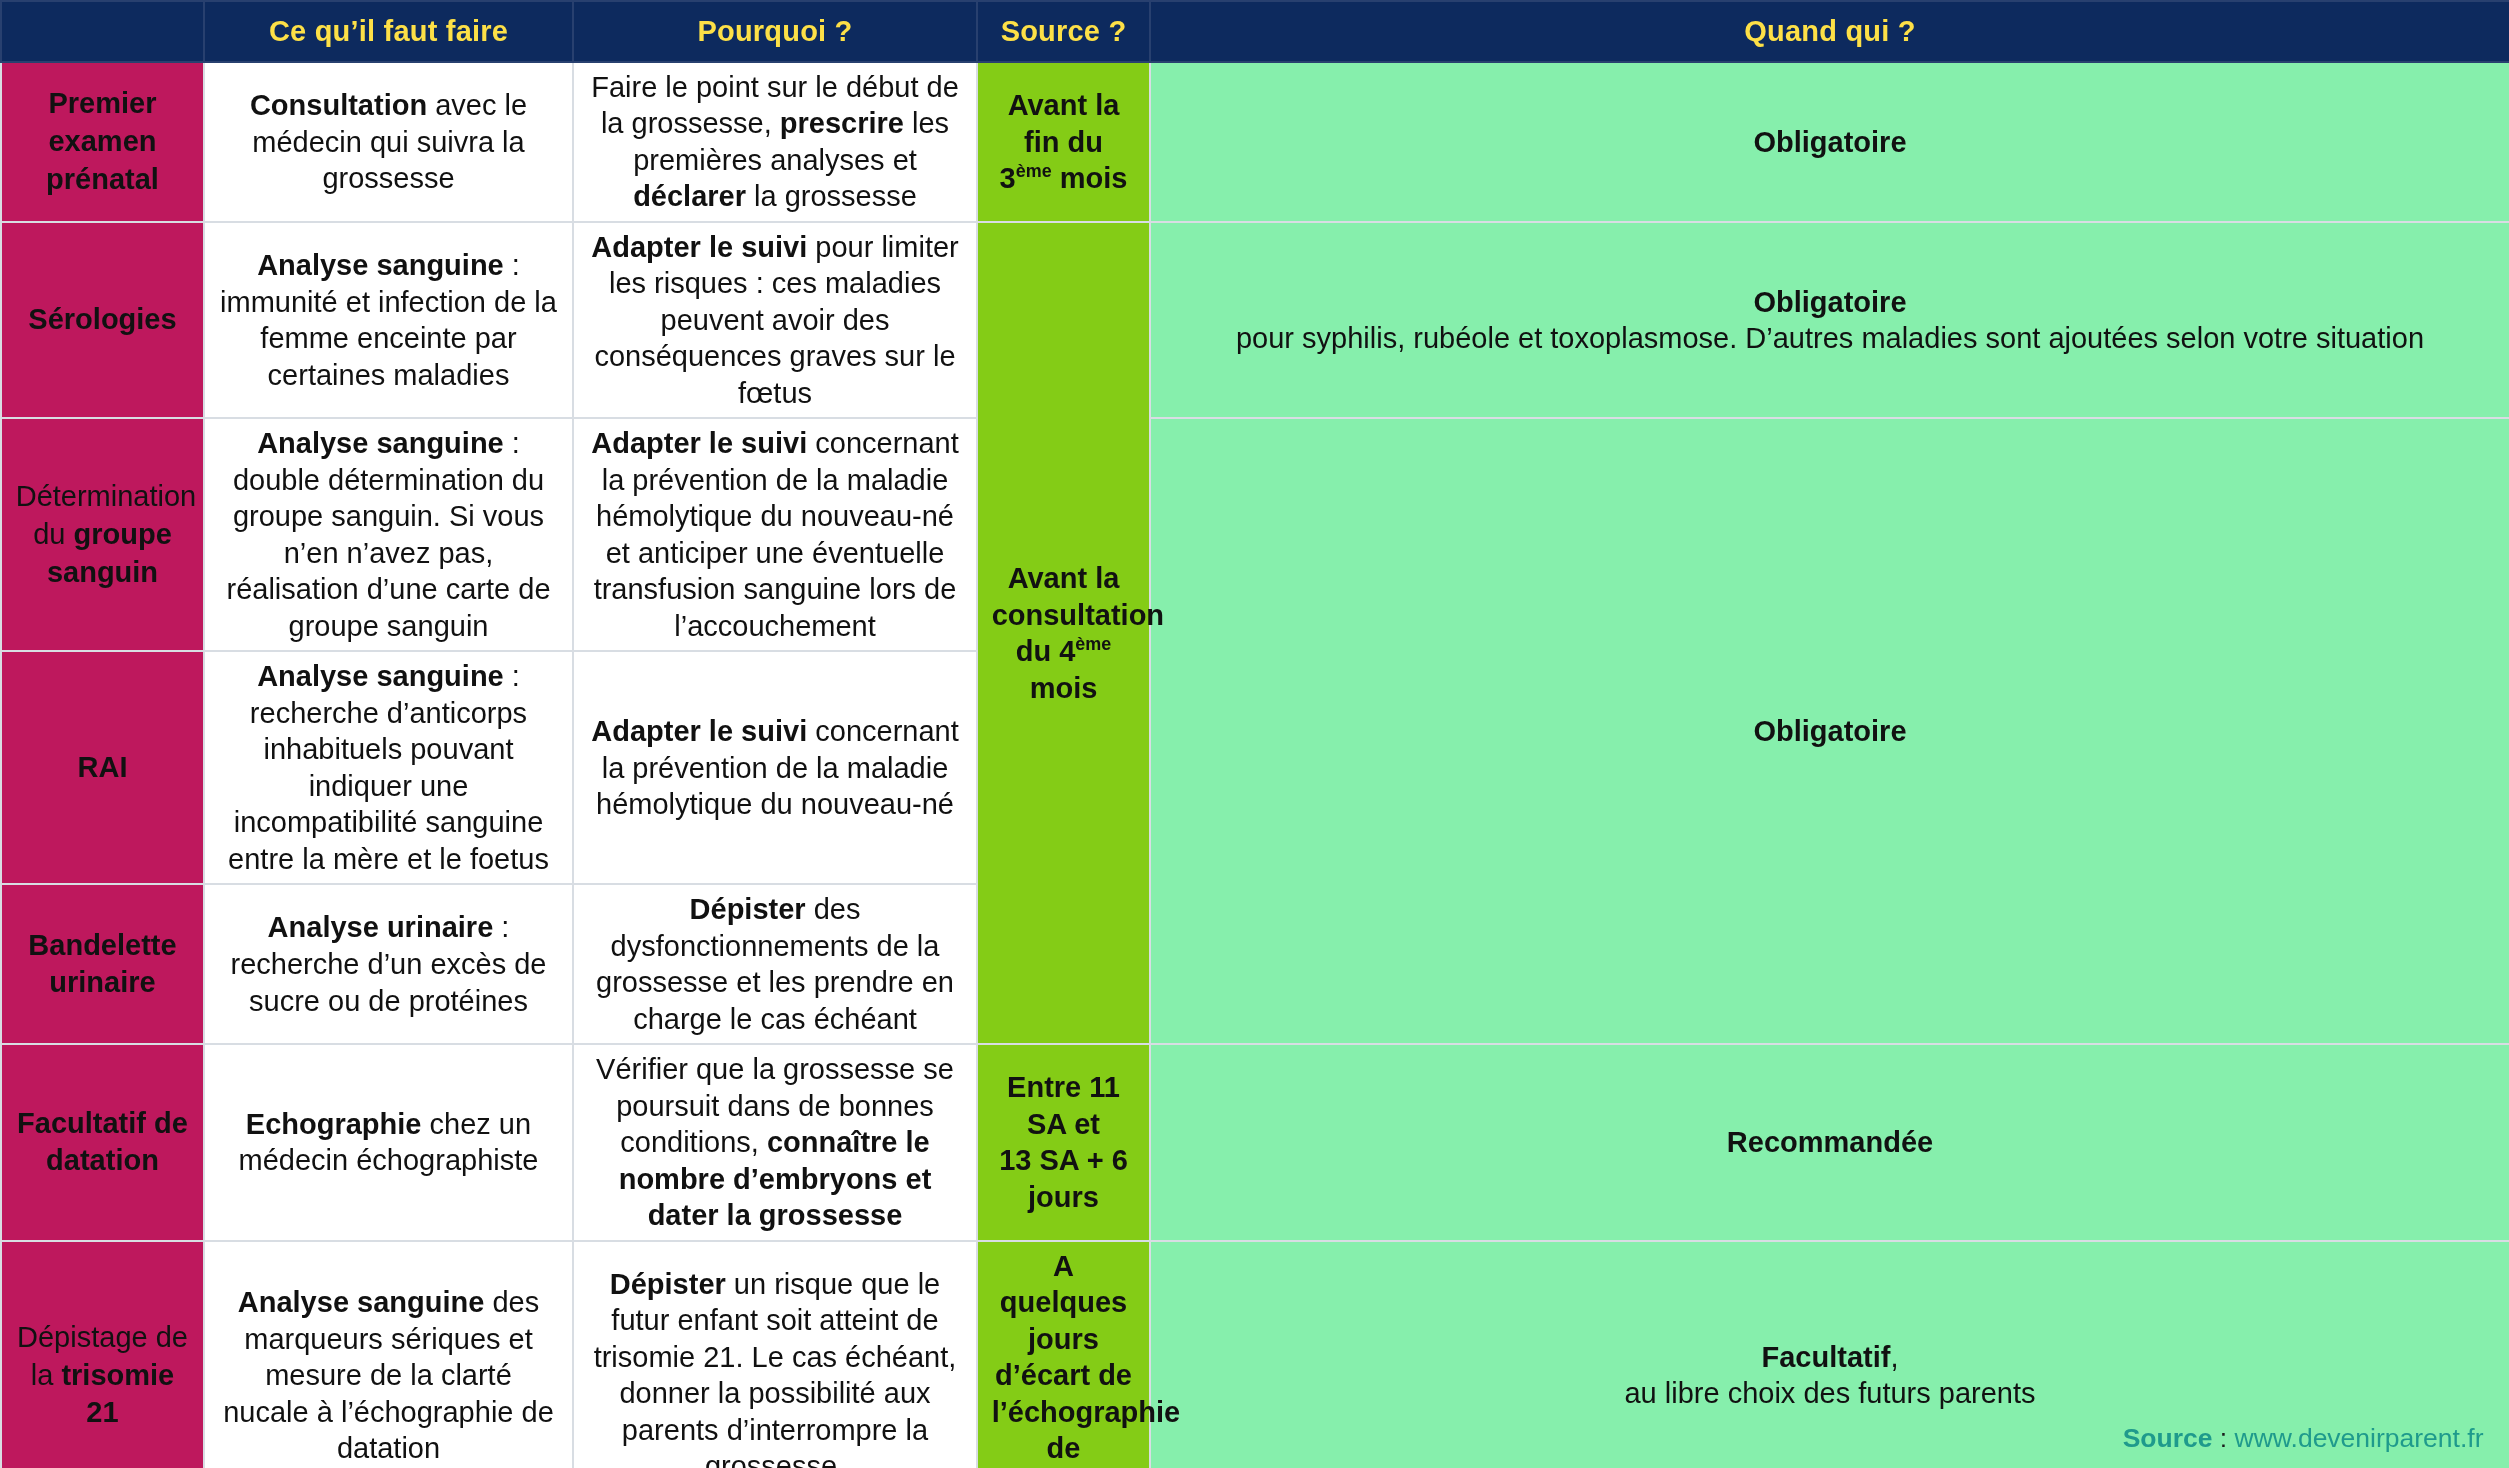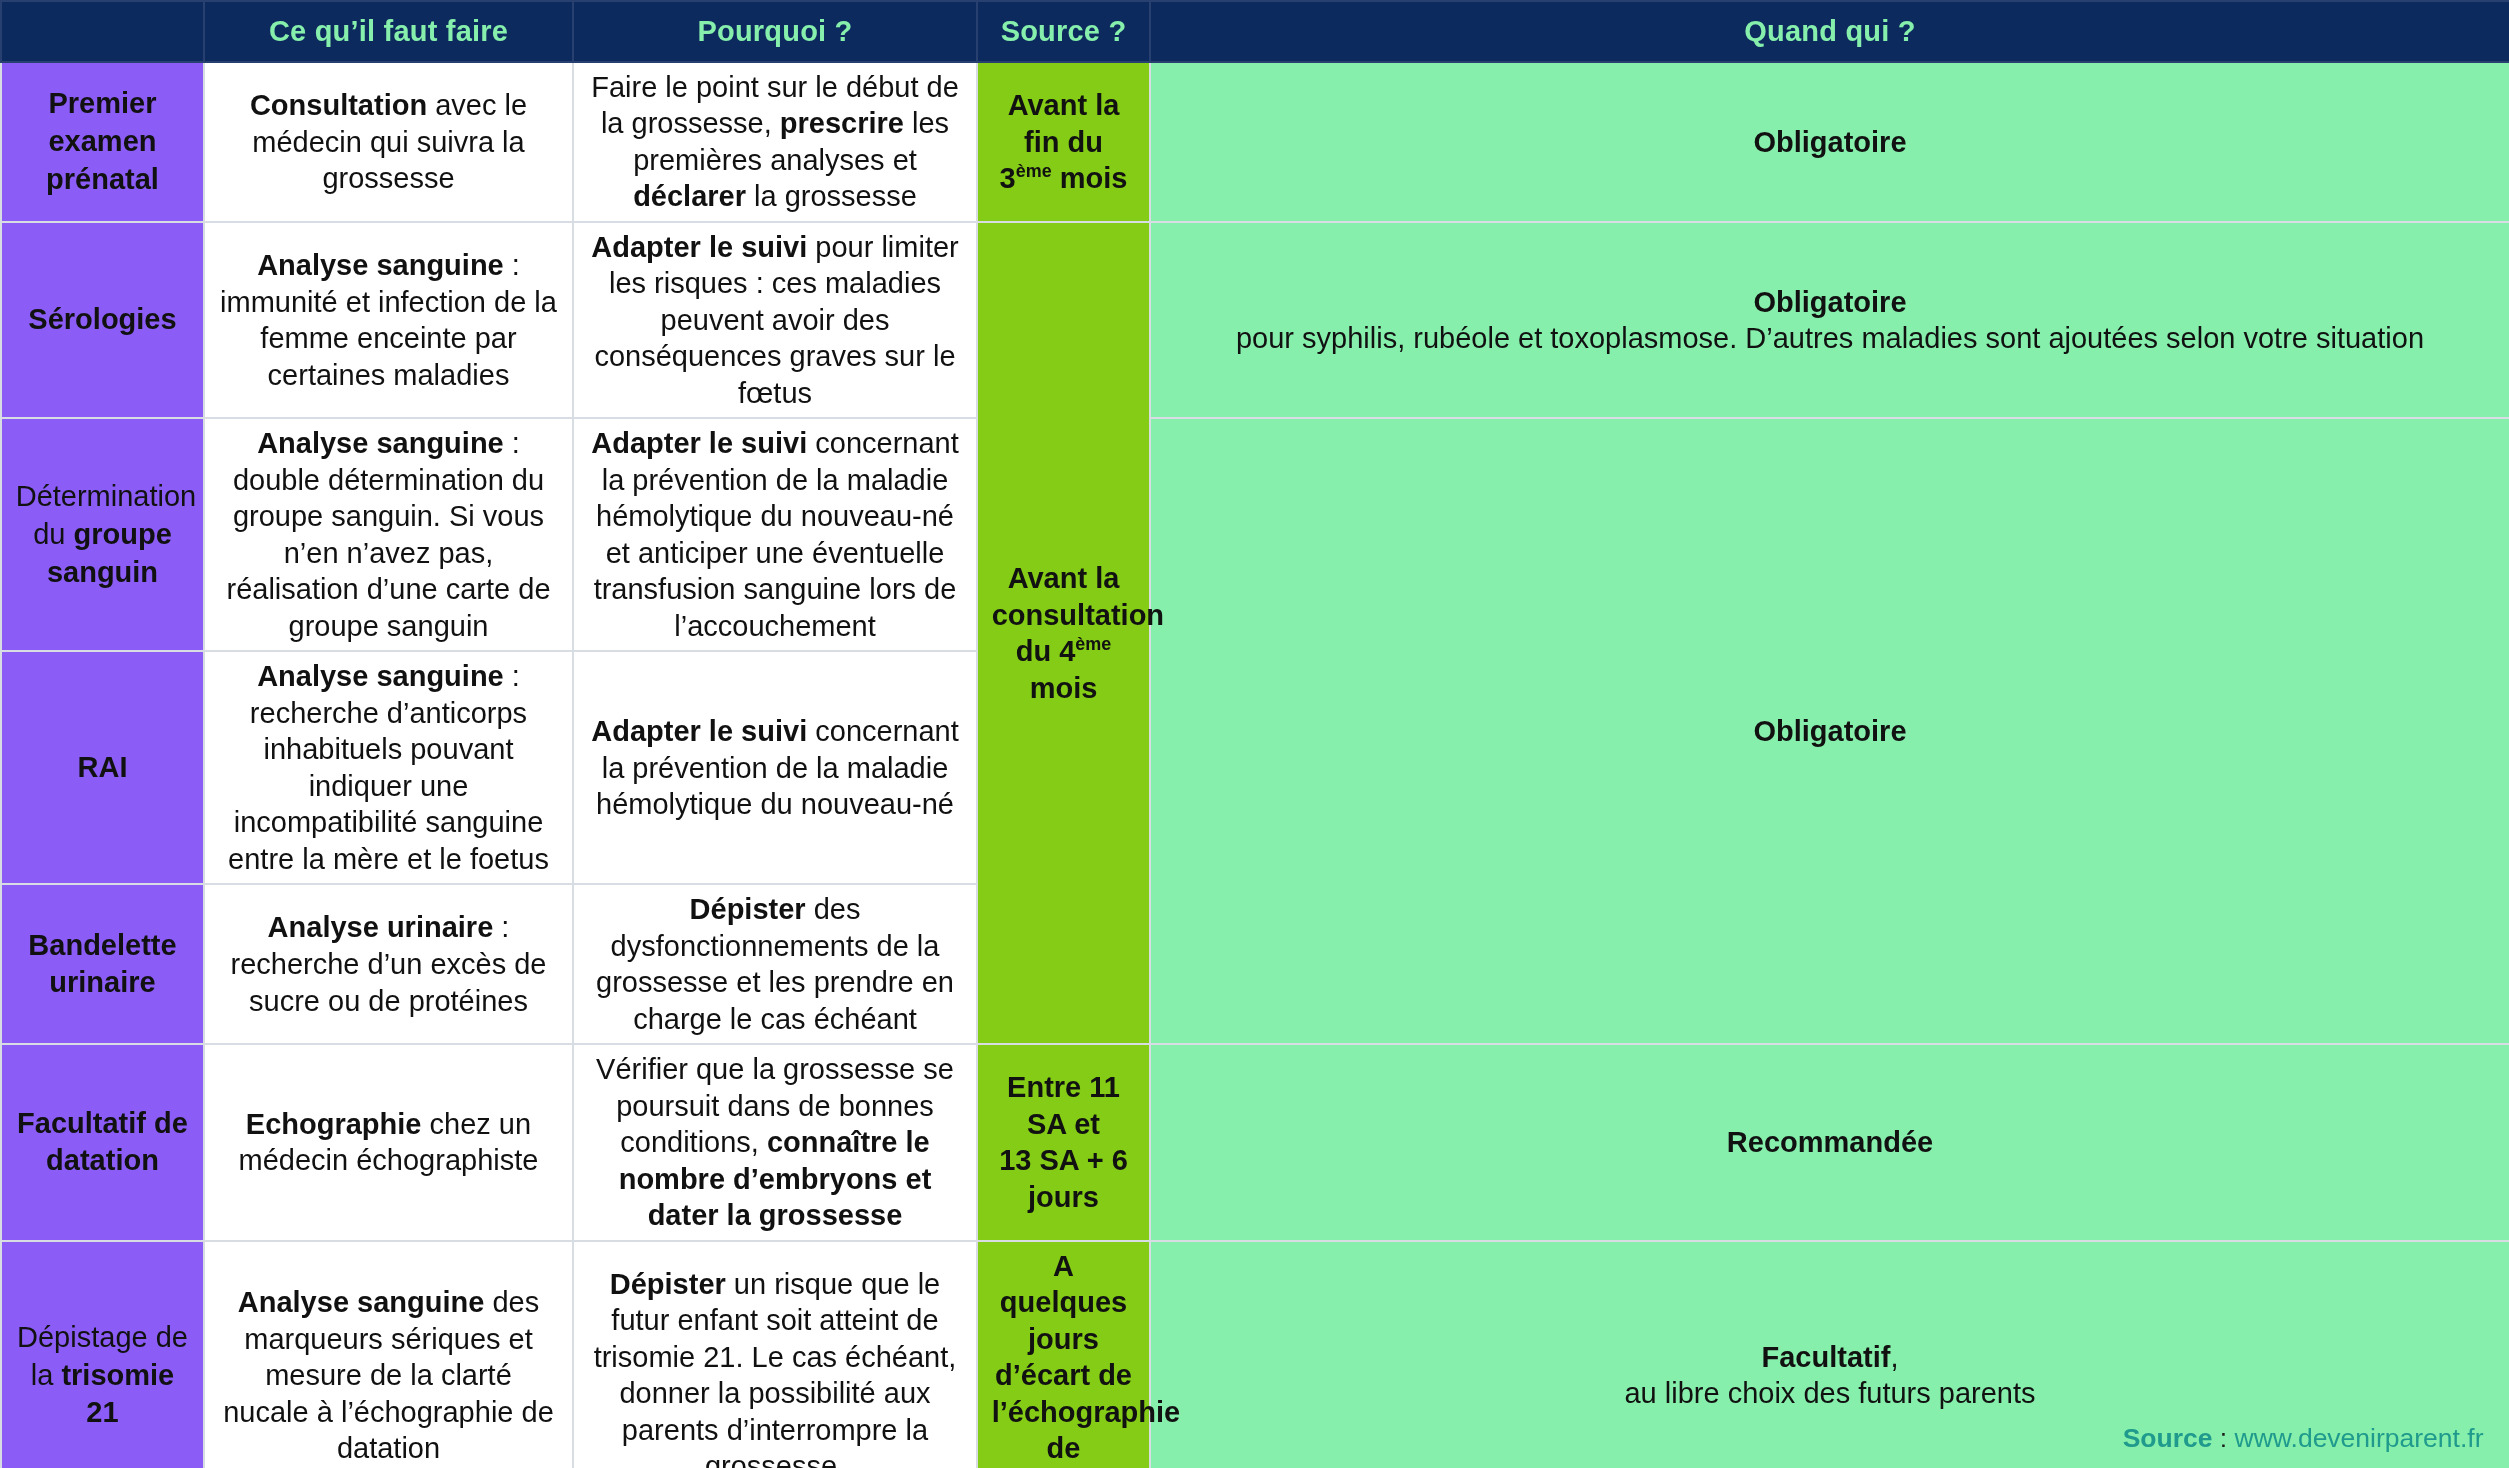--- a/index.html
+++ b/index.html
@@ -27,39 +27,39 @@
   table.grid td, table.grid th {
     border: 2px solid #d8dde3;
     vertical-align: middle;
     text-align: center;
     padding: 5.9px 13.7px;
     box-sizing: border-box;
   }
   
   thead th {
     background: #0d2a5e;
-    color: #86efac;
+    color: #fde047;
     font-weight: bold;
     font-size: 29px;
     letter-spacing: 0.2px;
     border: 2px solid #28406f !important;
     padding: 0;
     height: 61px;
   }
   thead th.first {
     background: #0d2a5e;
   }
   
   td {
     font-size: 29px;
     line-height: 1.26;
     color: #111111;
   }
   td.cat {
-    background: #8b5cf6;
+    background: #be185d;
     font-size: 29px;
     line-height: 1.3;
     margin-top: 24px;
   }
   td.cat b { font-weight: bold; }
   td.quoi, td.pourquoi {
     background: #ffffff;
   }
   td.quand {
     background: #84cc16;

